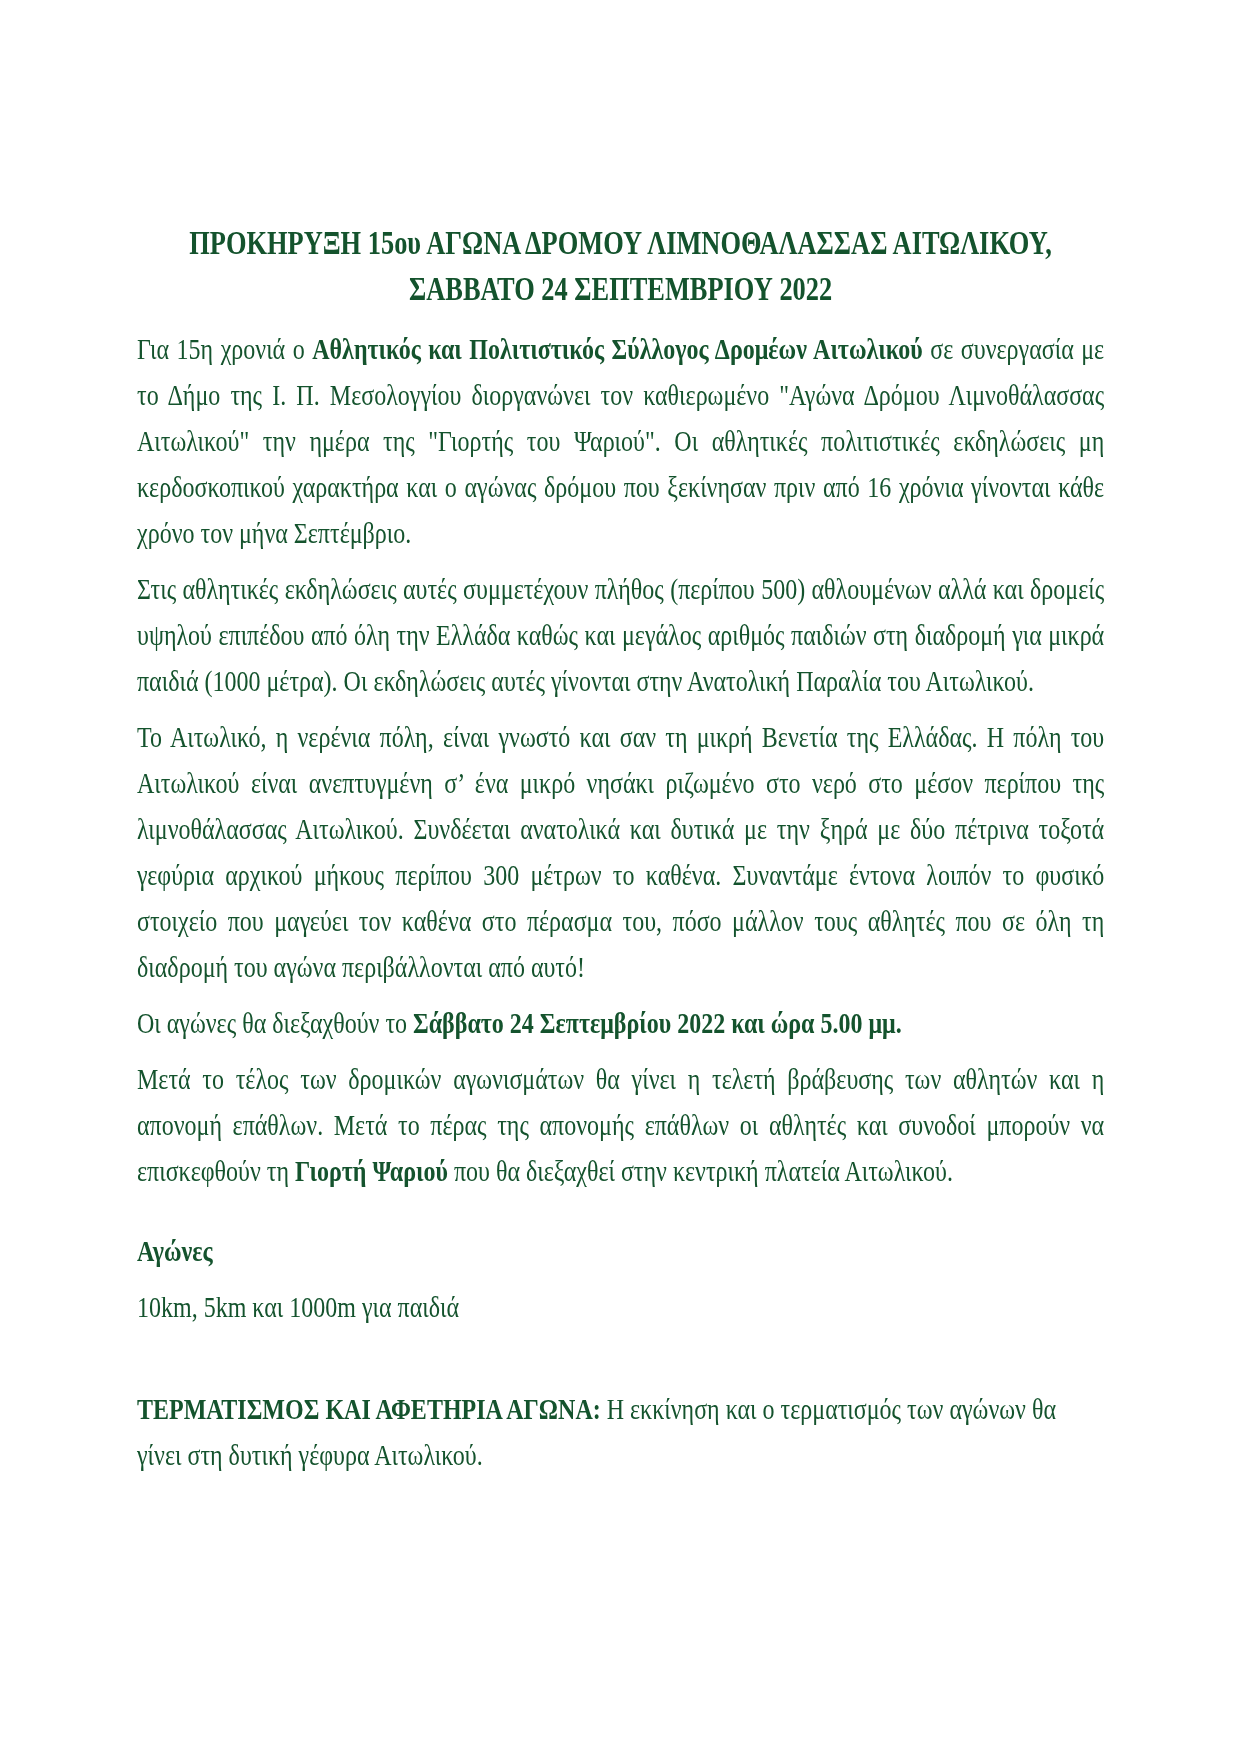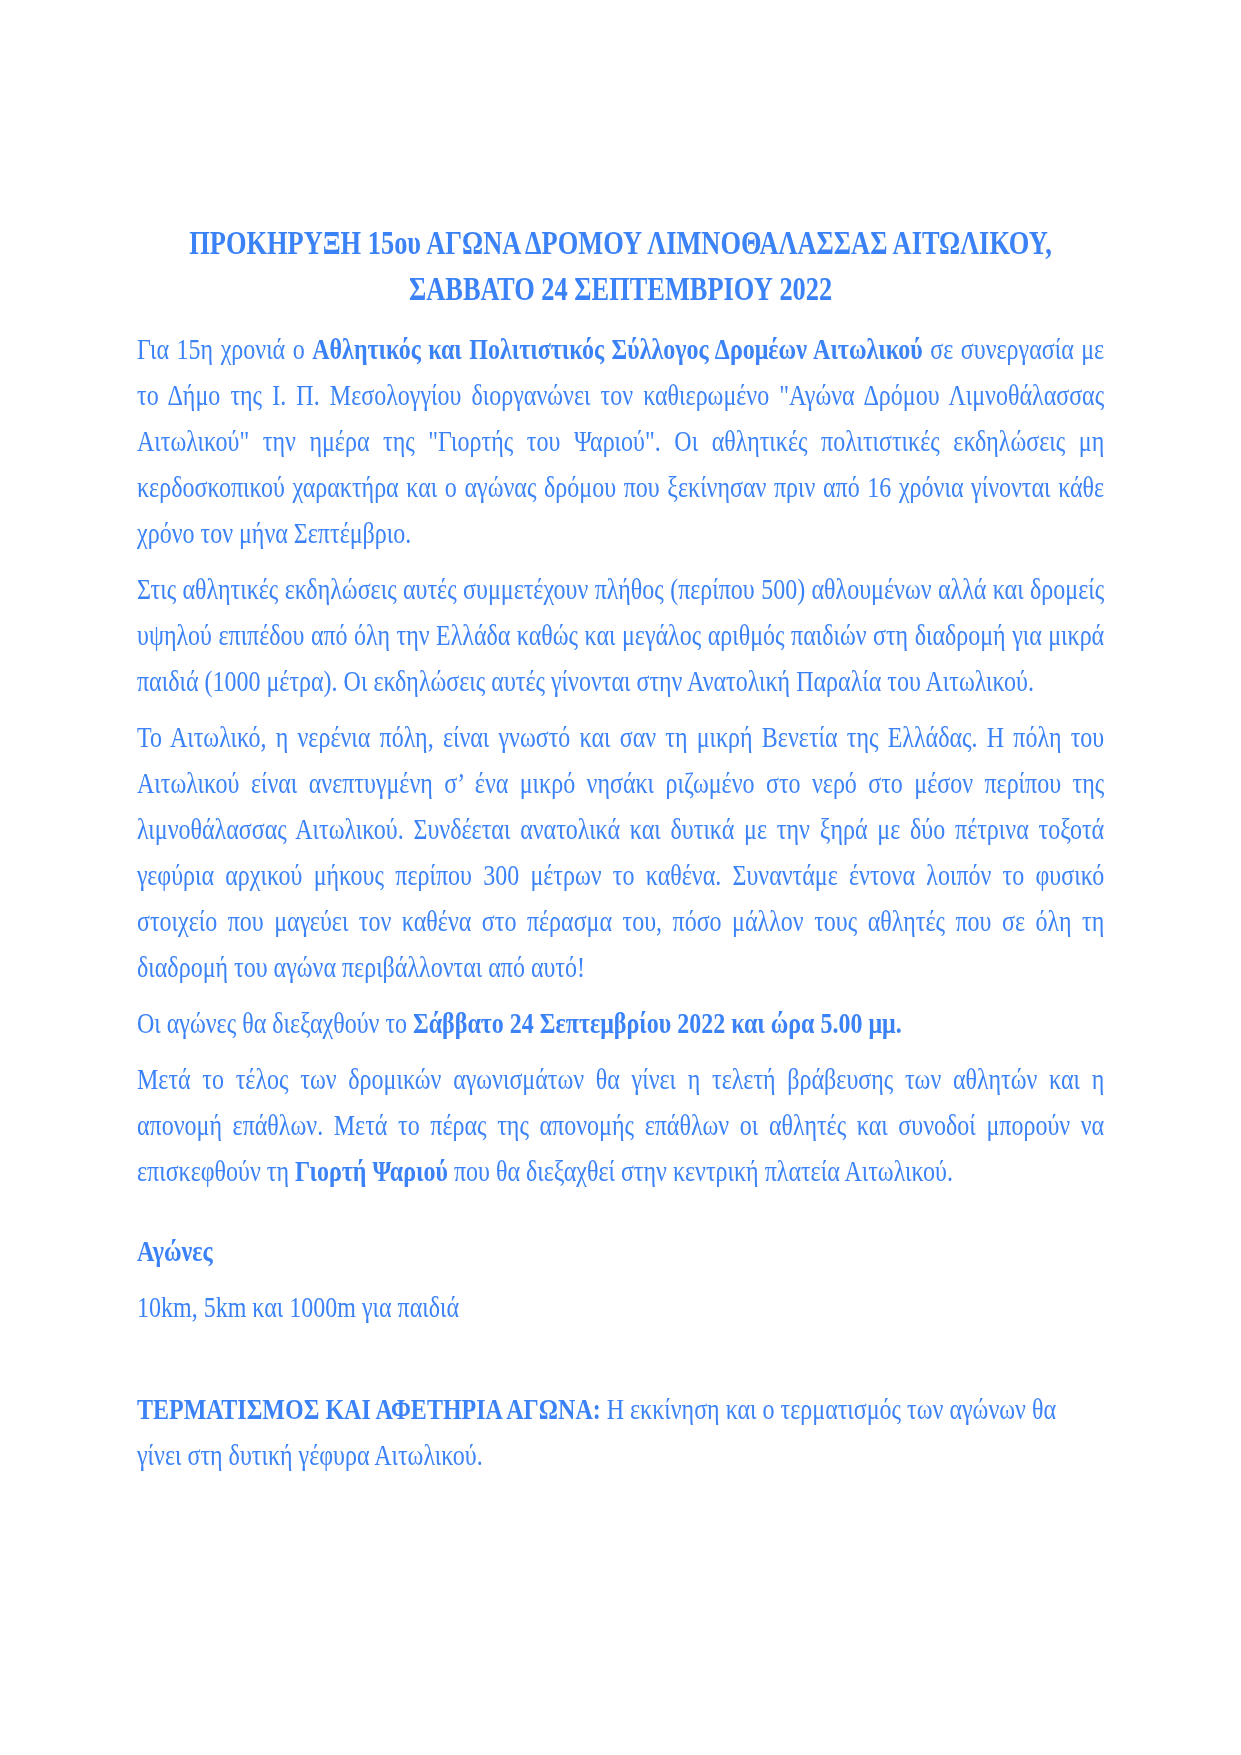--- a/index.html
+++ b/index.html
@@ -5,21 +5,21 @@
   html, body {
     margin: 0;
     padding: 0;
     background: #ffffff;
   }
   .page {
     position: relative;
     width: 1241px;
     height: 1755px;
     background: #ffffff;
-    color: #3b82f6;
+    color: #14532d;
     overflow: hidden;
     box-sizing: border-box;
     padding: 220px 0 0 137px;
     font-family: "Liberation Serif", "DejaVu Serif", serif;
   }
   
   .content {
     width: 1209px;
     transform: scaleX(0.8);
     transform-origin: 0 0;

